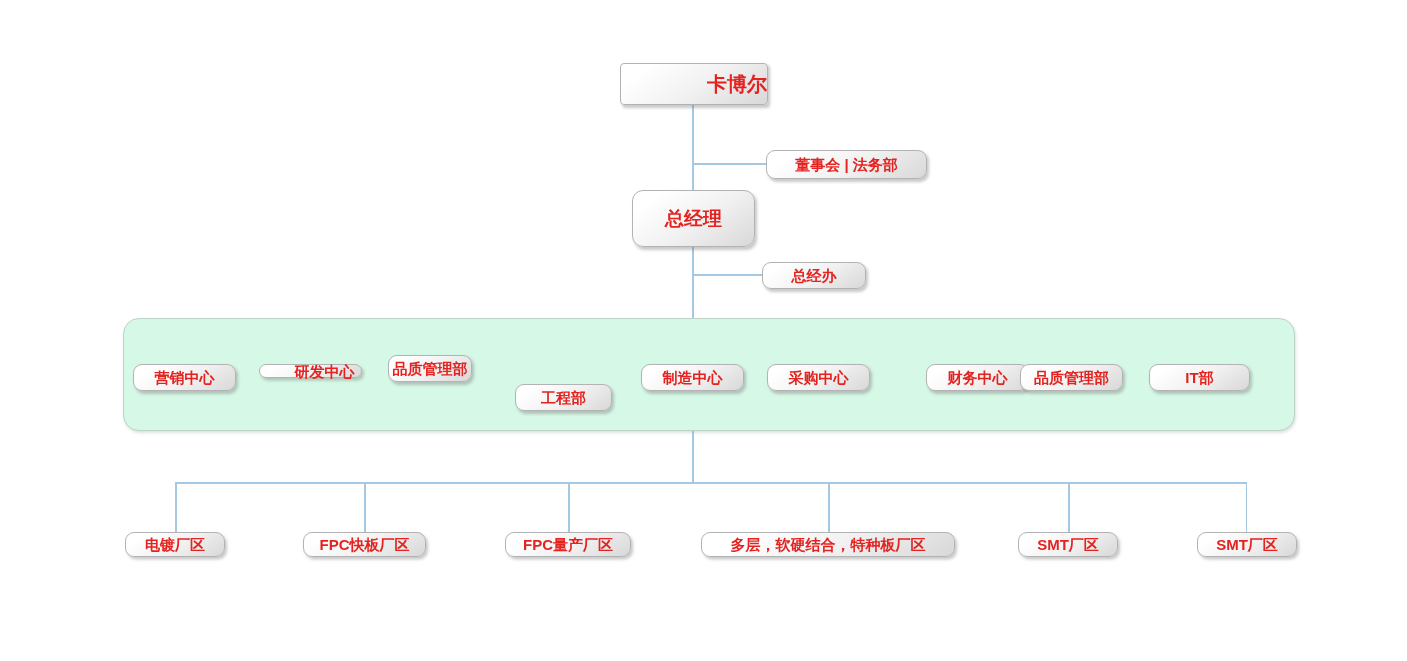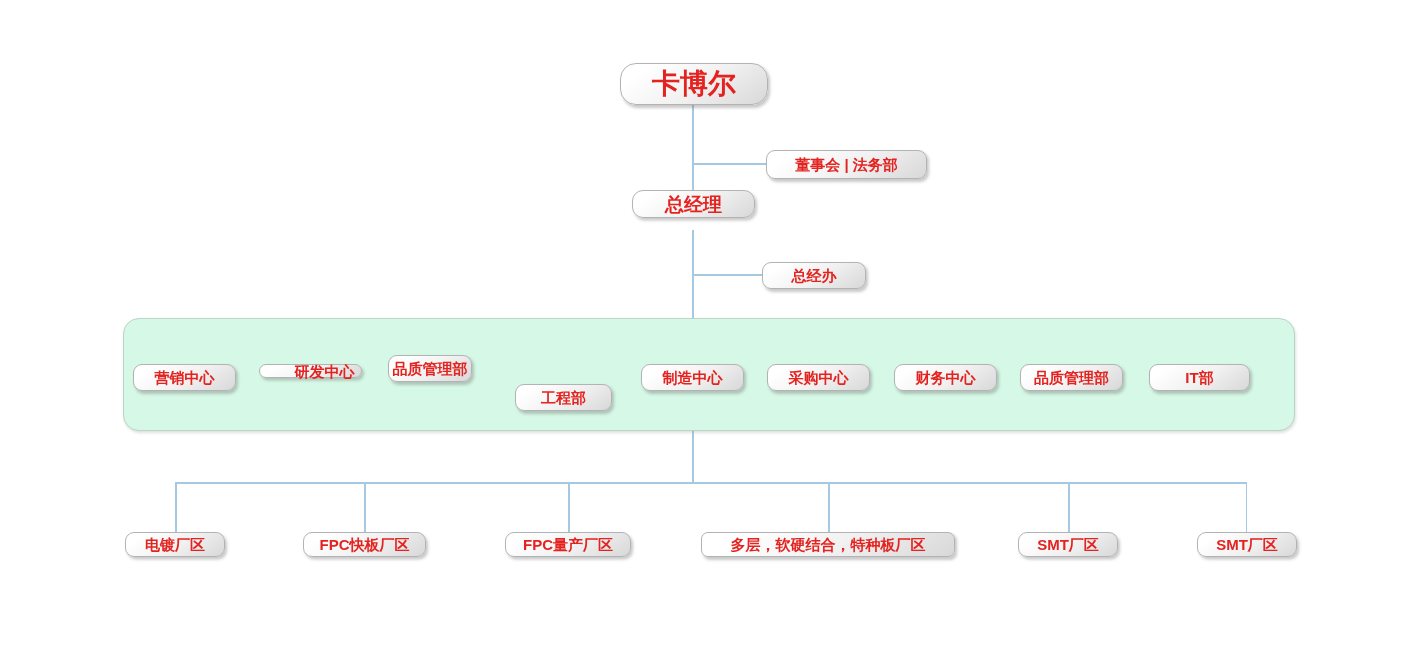--- a/index.html
+++ b/index.html
@@ -20,21 +20,21 @@
     border: 1px solid #b3b3b3;
     border-radius: 9px;
     color: #e42320;
     font-weight: bold;
     font-size: 15px;
     line-height: 1;
     box-shadow: 2px 2.5px 3px rgba(100,100,100,0.35);
     white-space: nowrap;
     box-sizing: border-box;
   }
-  .node.big { border-radius: 16px; font-size: 28px; }
+  .node.big { border-radius: 4px; font-size: 20px; justify-content: flex-end; }
   .node.mid { border-radius: 11px; font-size: 19px; }
   .band {
     position: absolute;
     left: 123px; top: 318px;
     width: 1172px; height: 113px;
     background: #d6f8e6;
     border: 1px solid #bdd3c5;
     border-radius: 16px;
     box-shadow: 1px 2px 3px rgba(140,160,150,0.3);
     box-sizing: border-box;
@@ -65,21 +65,21 @@
   <div class="line vline" style="left:1245.5px; top:482px; height:50px;"></div>
 
   <div class="node big" style="left:620px; top:63px; width:148px; height:42px;">
     <span>卡博尔</span>
   </div>
 
   <div class="node" style="left:766px; top:150px; width:161px; height:29px;">
     <span>董事会 | 法务部</span>
   </div>
 
-  <div class="node mid" style="left:632px; top:190px; width:123px; height:28px;">
+  <div class="node mid" style="left:632px; top:190px; width:123px; height:57px;">
     <span>总经理</span>
   </div>
 
   <div class="node" style="left:762px; top:262px; width:104px; height:27px;">
     <span>总经办</span>
   </div>
 
   <div class="band"></div>
 
   <div class="node" style="left:133px; top:364px; width:103px; height:27px;">
@@ -93,40 +93,40 @@
   </div>
   <div class="node" style="left:515px; top:364px; width:97px; height:27px;margin-top:20px;">
     <span>工程部</span>
   </div>
   <div class="node" style="left:641px; top:364px; width:103px; height:27px;">
     <span>制造中心</span>
   </div>
   <div class="node" style="left:767px; top:364px; width:103px; height:27px;">
     <span>采购中心</span>
   </div>
-  <div class="node" style="left:894px; top:364px; width:103px; height:27px;">
+  <div class="node" style="left:926px; top:364px; width:103px; height:27px;">
     <span>财务中心</span>
   </div>
   <div class="node" style="left:1020px; top:364px; width:103px; height:27px;">
     <span>品质管理部</span>
   </div>
   <div class="node" style="left:1149px; top:364px; width:101px; height:27px;">
     <span>IT部</span>
   </div>
 
   <div class="node" style="left:125px; top:532px; width:100px; height:25px;">
     <span>电镀厂区</span>
   </div>
   <div class="node" style="left:303px; top:532px; width:123px; height:25px;">
     <span>FPC快板厂区</span>
   </div>
   <div class="node" style="left:505px; top:532px; width:126px; height:25px;">
     <span>FPC量产厂区</span>
   </div>
-  <div class="node" style="left:701px; top:532px; width:254px; height:25px;border-radius:7px;">
+  <div class="node" style="left:701px; top:532px; width:254px; height:25px;">
     <span>多层，软硬结合，特种板厂区</span>
   </div>
   <div class="node" style="left:1018px; top:532px; width:100px; height:25px;">
     <span>SMT厂区</span>
   </div>
   <div class="node" style="left:1197px; top:532px; width:100px; height:25px;text-align:center;">
     <span>SMT厂区</span>
   </div>
 
 </div>

